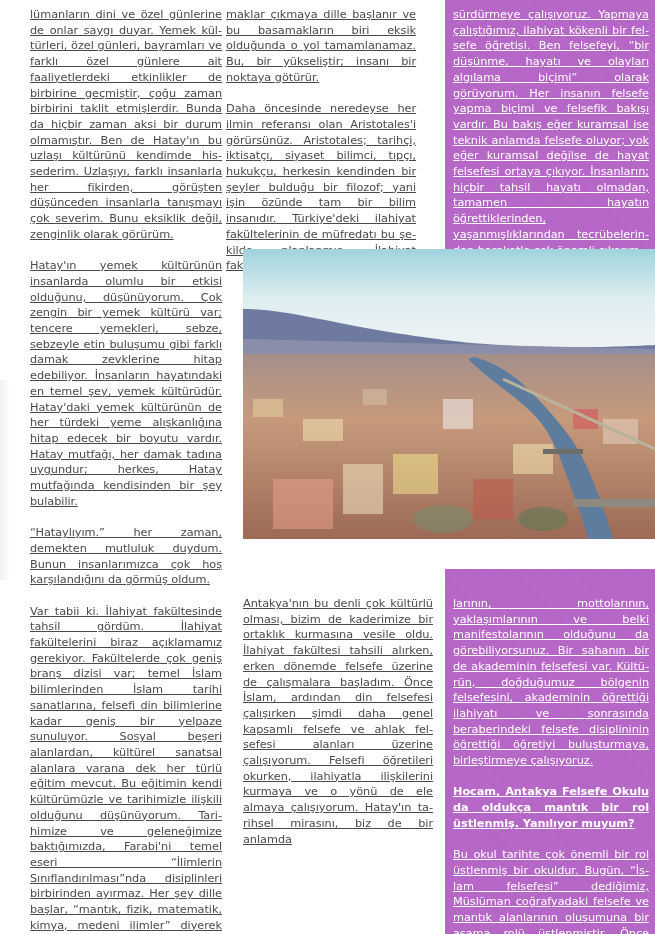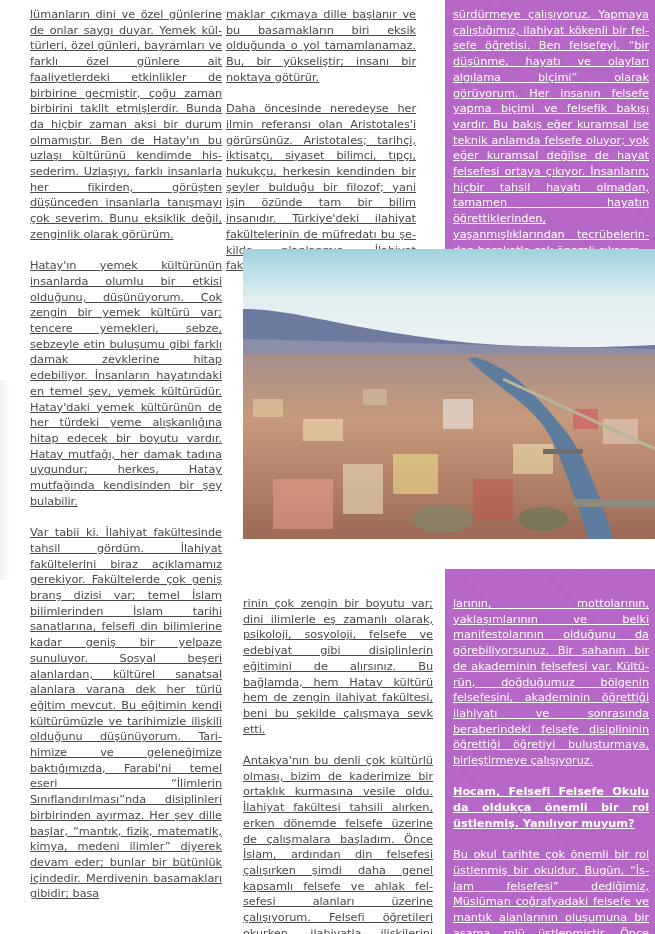--- a/index.html
+++ b/index.html
@@ -38,20 +38,21 @@
   }
 </style>
 </head>
 <body>
 
 <div class="left-shadow"></div>
 
 <div class="col" style="left:30px; top:7px; width:192px;">
   <p>lümanların dini ve özel günlerine de onlar saygı duyar. Yemek kül­türleri, özel günleri, bayramları ve farklı özel günlere ait faaliyetlerde­ki etkinlikler de birbirine geçmiştir, çoğu zaman birbirini taklit etmişler­dir. Bunda da hiçbir zaman aksi bir durum olmamıştır. Ben de Hatay'ın bu uzlaşı kültürünü kendimde his­sederim. Uzlaşıyı, farklı insanlarla her fikirden, görüşten düşünceden insanlarla tanışmayı çok severim. Bunu eksiklik değil, zenginlik olarak görürüm.</p>
   <p>Hatay'ın yemek kültürünün insanlar­da olumlu bir etkisi olduğunu, düşü­nüyorum. Çok zengin bir yemek kül­türü var; tencere yemekleri, sebze, sebzeyle etin buluşumu gibi farklı damak zevklerine hitap edebiliyor. İnsanların hayatındaki en temel şey, yemek kültürüdür. Hatay'daki yemek kültürünün de her türdeki yeme alışkanlığına hitap edecek bir boyutu vardır. Hatay mutfağı, her damak tadına uygundur; herkes, Hatay mutfağında kendisinden bir şey bulabilir.</p>
+  <p>“Hataylıyım.” her zaman, demekten mutluluk duydum. Bunun insanları­mızca çok hoş karşılandığını da gör­müş oldum.</p>
   <p>Var tabii ki. İlahiyat fakültesinde tahsil gördüm. İlahiyat fakültelerini biraz açıklamamız gerekiyor. Fakül­telerde çok geniş branş dizisi var; temel İslam bilimlerinden İslam tari­hi sanatlarına, felsefi din bilimlerine kadar geniş bir yelpaze sunuluyor. Sosyal beşeri alanlardan, kültürel sanatsal alanlara varana dek her türlü eğitim mevcut. Bu eğitimin kendi kültürümüzle ve tarihimizle ilişkili olduğunu düşünüyorum. Tari­himize ve geleneğimize baktığımız­da, Farabi'ni temel eseri “İlimlerin Sınıflandırılması”nda disiplinleri bir­birinden ayırmaz. Her şey dille baş­lar, “mantık, fizik, matematik, kimya, medeni ilimler” diyerek devam eder; bunlar bir bütünlük içindedir. Mer­divenin basamakları gibidir; basa­</p>
 </div>
 
 <div class="col" style="left:226px; top:7px; width:190px;">
   <p>maklar çıkmaya dille başlanır ve bu basamakların biri eksik olduğunda o yol tamamlanamaz. Bu, bir yükseliş­tir; insanı bir noktaya götürür.</p>
   <p>Daha öncesinde neredeyse her ilmin referansı olan Aristotales'i görürsü­nüz. Aristotales; tarihçi, iktisatçı, siyaset bilimci, tıpçı, hukukçu, her­kesin kendinden bir şeyler bulduğu bir filozof; yani işin özünde tam bir bilim insanıdır. Türkiye'deki ilahiyat fakültelerinin de müfredatı bu şe­kilde planlanmış. İlahiyat fakültele­</p>
 </div>
 
 <div class="purple-box" style="left:445px; top:0; width:210px; height:249px;"></div>
 <div class="col purple-col" style="left:453px; top:7px; width:196px;">
@@ -92,22 +93,21 @@
     <path d="M225,110 C245,130 270,145 290,165 C310,185 315,205 325,230 C332,250 340,270 345,290 L370,290 C365,270 355,245 345,220 C332,190 310,165 285,140 C265,120 245,112 232,108 Z" fill="#5d7c9e"></path>
     <path d="M260,130 L412,200" stroke="#b9b39c" stroke-width="3" fill="none"></path>
     <rect x="330" y="250" width="82" height="8" fill="#8e8a7f"></rect>
     <rect x="300" y="200" width="40" height="5" fill="#6f6d68"></rect>
     <ellipse cx="200" cy="270" rx="30" ry="14" fill="#7a8a6c" opacity="0.6"></ellipse>
     <ellipse cx="300" cy="270" rx="25" ry="12" fill="#5f7a56" opacity="0.6"></ellipse>
   </svg>
 </div>
 
 <div class="col" style="left:243px; top:596px; width:190px;">
-  <p>rinin çok zengin bir boyutu var; dini ilimlerle eş zamanlı olarak, psikoloji, sosyoloji, felsefe ve edebiyat gibi disiplinlerin eğitimini de alırsınız. Bu bağlamda, hem Hatay kültürü hem de zengin ilahiyat fakültesi, beni bu şekilde çalışmaya sevk etti.</p>
   <p>Antakya'nın bu denli çok kültürlü olması, bizim de kaderimize bir or­taklık kurmasına vesile oldu. İlahiyat fakültesi tahsili alırken, erken dö­nemde felsefe üzerine de çalışma­lara başladım. Önce İslam, ardından din felsefesi çalışırken şimdi daha genel kapsamlı felsefe ve ahlak fel­sefesi alanları üzerine çalışıyorum. Felsefi öğretileri okurken, ilahiyatla ilişkilerini kurmaya ve o yönü de ele almaya çalışıyorum. Hatay'ın ta­rihsel mirasını, biz de bir anlamda</p>
 </div>
 
 <div class="purple-box" style="left:445px; top:569px; width:210px; height:365px;"></div>
 <div class="col purple-col" style="left:453px; top:596px; width:196px;">
   <p>larının, mottolarının, yaklaşımlarının ve belki manifestolarının olduğunu da görebiliyorsunuz. Bir sahanın bir de akademinin felsefesi var. Kültü­rün, doğduğumuz bölgenin felsefe­sini, akademinin öğrettiği ilahiyatı ve sonrasında beraberindeki felsefe disiplininin öğrettiği öğretiyi buluş­turmaya, birleştirmeye çalışıyoruz.</p>
-  <p class="q">Hocam, Felsefi Felsefe Okulu da oldukça önemli bir rol üstlenmiş. Yanılıyor muyum?</p>
+  <p class="q">Hocam, Antakya Felsefe Okulu da oldukça mantık bir rol üstlenmiş. Yanılıyor muyum?</p>
   <p>Bu okul tarihte çok önemli bir rol üstlenmiş bir okuldur. Bugün, “İs­lam felsefesi” dediğimiz, Müslüman coğrafyadaki felsefe ve mantık alan­larının oluşumuna bir aşama rolü üstlenmiştir. Önce felsefe ve mantık alanında çalışanlar; yani Grek dün­</p>
 </div>
 
 </body></html>

